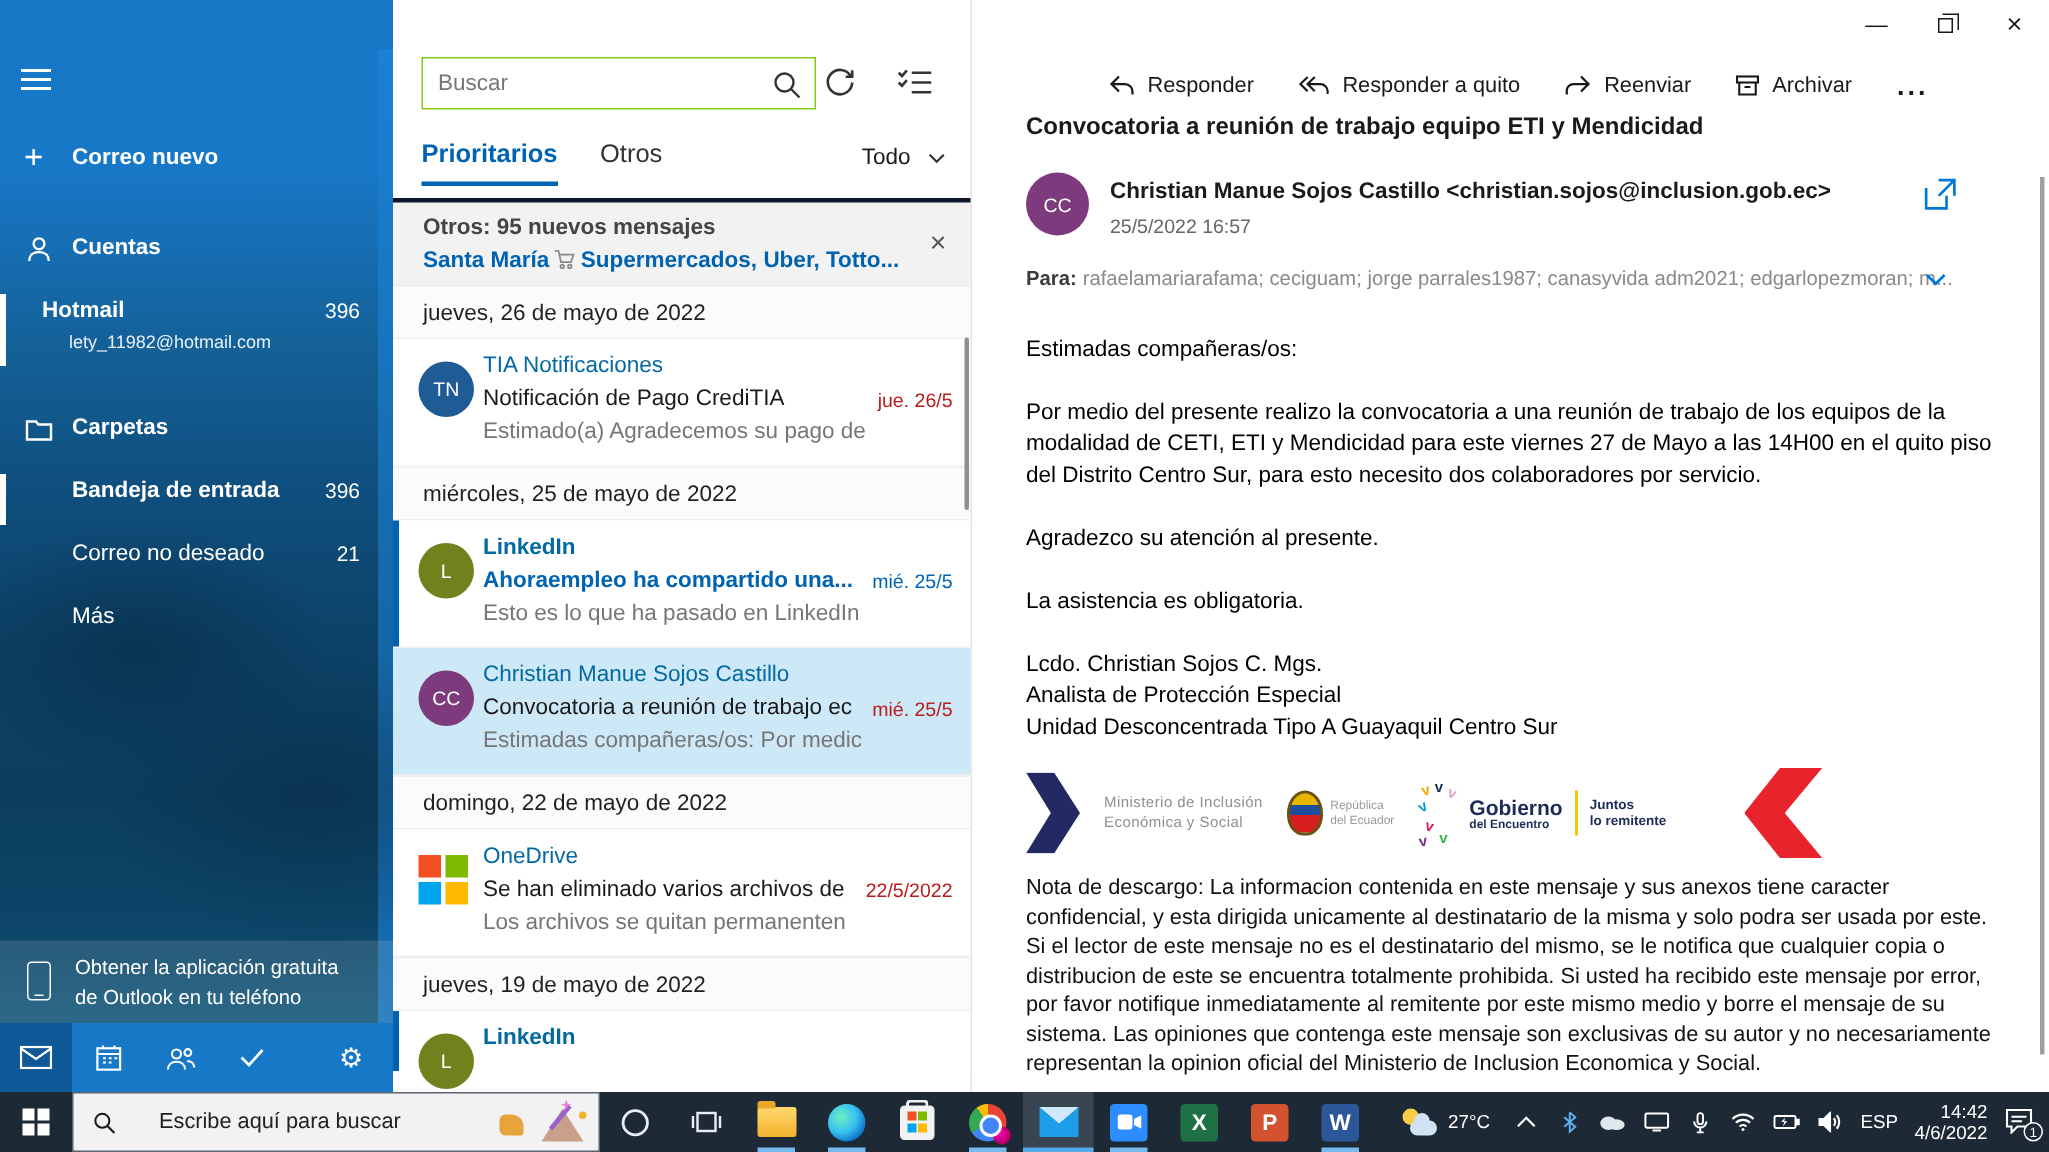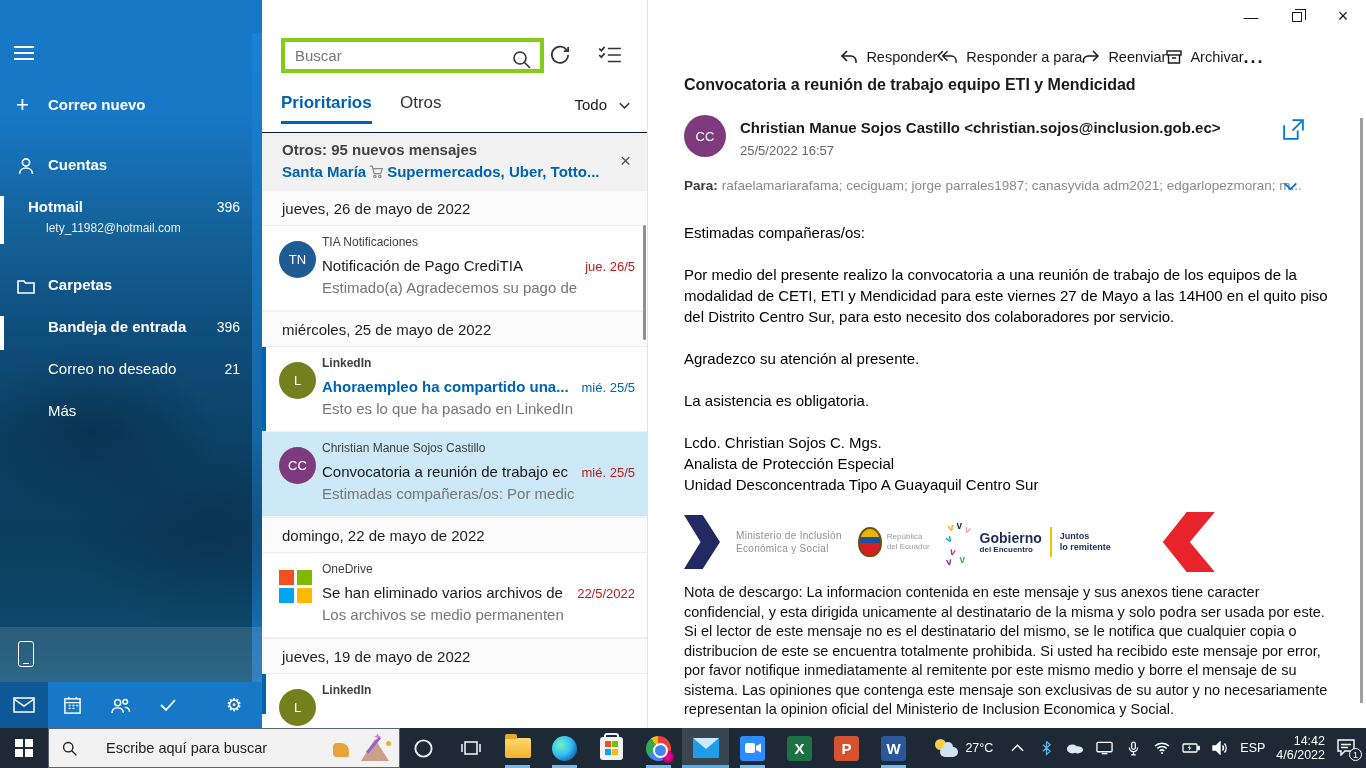--- a/index.html
+++ b/index.html
@@ -33,59 +33,59 @@
   .promo .tx { position:absolute; left:50px; top:8px; font-size:13.5px; line-height:20px; color:#fff; }
   .bottomnav { position:absolute; left:0; top:682px; width:100%; height:46px; background:#1878c8; z-index:3; display:flex; }
   .bottomnav .cell { width:48px; height:46px; display:flex; align-items:center; justify-content:center; color:#fff; }
   .bottomnav .cell.sel { background:rgba(0,30,60,.35); }
   .bottomnav .gearcell { margin-left:auto; margin-right:4px; }
   .glyph18 { font-size:18px; line-height:1; }
 
   
   .listpane { position:absolute; left:262px; top:0; width:386px; height:728px; background:#fff; border-right:1px solid #e3e3e3; }
   .searchrow { position:absolute; left:0; top:38px; width:100%; height:36px; }
-  .searchbox { position:absolute; left:19px; top:0; width:263px; height:35px; border:4px solid #84cc16; background:#fff; }
+  .searchbox { position:absolute; left:19px; top:0; width:263px; height:35px; border:1px solid #84cc16; background:#fff; }
   .searchbox input { position:absolute; left:0; top:0; width:100%; height:100%; border:none; outline:none; padding:0 36px 0 10px; font-size:15px; font-family:inherit; color:#333; background:transparent; }
   .searchbox input::placeholder { color:#767676; }
   .searchbox .mag { position:absolute; right:6px; top:6px; width:24px; height:24px; color:#333; }
   .iconbtn { position:absolute; top:4px; width:28px; height:28px; color:#333; }
   .tabsrow { position:absolute; left:0; top:90px; width:100%; height:40px; }
   .tab-f { position:absolute; left:19px; top:3px; font-size:17px; font-weight:700; color:#0063b1; padding-bottom:8px; border-bottom:3px solid #0063b1; }
   .tab-o { position:absolute; left:138px; top:3px; font-size:17px; color:#333; }
   .todo { position:absolute; right:40px; top:6px; font-size:15px; color:#1a1a1a; }
   .todo-ch { position:absolute; right:16px; top:8px; width:14px; height:14px; color:#333; }
-  .banner { position:absolute; left:0; top:132px; width:100%; height:58px; background:#f2f2f2; border-top:1px solid #0f172a; }
+  .banner { position:absolute; left:0; top:132px; width:100%; height:58px; background:#f2f2f2; border-top:3px solid #0f172a; }
   .banner .b1 { position:absolute; left:20px; top:8px; font-size:15px; font-weight:700; color:#444; }
   .banner .b2 { position:absolute; left:20px; top:30px; font-size:15px; font-weight:700; color:#0063b1; white-space:nowrap; }
   .banner .b2 svg { vertical-align:-2px; margin:0 3px; }
   .banner .bx { position:absolute; right:16px; top:18px; font-size:19px; color:#555; line-height:1; }
   .maillist { position:absolute; left:0; top:190px; width:100%; height:538px; overflow:hidden; }
   .dhead { height:36px; padding:9px 0 0 20px; font-size:15px; color:#1f1f1f; background:#fbfbfb; border-top:1px solid #eee; border-bottom:1px solid #eee; }
   .mrow { position:relative; height:85px; border-bottom:1px solid #f1f1f1; background:#fff; }
   .mrow.sel { background:#cde8f6; }
   .mrow.unread::before { content:''; position:absolute; left:0; top:0; bottom:0; width:4px; background:#0063b1; }
   .avat { position:absolute; left:17px; top:15px; width:37px; height:37px; border-radius:50%; color:#fff; font-size:13px; display:flex; align-items:center; justify-content:center; }
   .mswrap { position:absolute; left:17px; top:17px; width:34px; height:34px; display:grid; grid-template-columns:15px 15px; grid-template-rows:15px 15px; gap:3px; }
   .mswrap i { display:block; }
-  .l1 { position:absolute; left:60px; top:9px; font-size:12px; color:#404040; white-space:nowrap; }
+  .l1 { position:absolute; left:60px; top:9px; font-size:15px; color:#0369a1; white-space:nowrap; }
   .l2 { position:absolute; left:60px; top:31px; font-size:15px; color:#1a1a1a; white-space:nowrap; max-width:250px; overflow:hidden; }
   .l3 { position:absolute; left:60px; top:53px; font-size:15px; color:#767676; white-space:nowrap; max-width:280px; overflow:hidden; }
   .mdate { position:absolute; right:12px; top:33px; font-size:13px; color:#b91c1c; }
   .mrow.unread .l1 { font-weight:700; }
   .mrow.unread .l2 { color:#0063b1; font-weight:700; }
   .mrow.unread .mdate { color:#0063b1; }
   .list-scroll { position:absolute; right:1px; top:225px; width:3px; height:115px; background:#8f8f8f; border-radius:2px; }
 
   
   .readpane { position:absolute; left:649px; top:0; width:717px; height:728px; background:#fff; }
   .winctrl { position:absolute; top:0; right:0; height:32px; display:flex; z-index:5; }
   .winctrl .wc { width:46px; height:32px; display:flex; align-items:center; justify-content:center; color:#1a1a1a; font-size:15px; }
   .restore-glyph { position:relative; width:10px; height:10px; border:1px solid #1a1a1a; background:#fff; margin-top:2px; }
   .restore-glyph::before { content:''; position:absolute; left:2px; top:-4px; width:10px; height:10px; border:1px solid #1a1a1a; border-left:none; border-bottom:none; }
-  .rtoolbar { position:absolute; left:0; top:40px; width:100%; height:34px; display:flex; align-items:center; justify-content:center; padding-left:90px; }
+  .rtoolbar { position:absolute; left:0; top:40px; width:100%; height:34px; display:flex; align-items:center; padding-left:90px; gap:30px; }
   .titem { display:flex; align-items:center; gap:8px; font-size:14.5px; color:#191919; white-space:nowrap; }
   .titem svg { color:#191919; }
   .tmore { font-size:18px; font-weight:700; letter-spacing:2px; color:#191919; }
   .subject { position:absolute; left:35px; top:76px; font-size:16px; font-weight:700; color:#1a1a1a; }
   .sender-blk { position:absolute; left:35px; top:115px; width:640px; height:48px; }
   .sender-blk .sav { position:absolute; left:0; top:0; width:42px; height:42px; border-radius:50%; background:#7d3a7d; color:#fff; font-size:13px; display:flex; align-items:center; justify-content:center; }
   .sender-blk .snm { position:absolute; left:56px; top:4px; font-size:15px; font-weight:600; color:#1a1a1a; white-space:nowrap; }
   .sender-blk .sdt { position:absolute; left:56px; top:28px; font-size:13px; color:#666; }
   .popout { position:absolute; right:60px; top:118px; width:24px; height:24px; color:#0078d7; }
   .pararow { position:absolute; left:35px; top:178px; width:625px; font-size:13.5px; color:#8a8a8a; white-space:nowrap; overflow:hidden; }
@@ -210,20 +210,24 @@
     <div class="side-sub" style="top:360px;height:30px;">
       <span class="nm" style="left:48px;font-weight:400;">Correo no deseado</span>
       <span class="ct">21</span>
     </div>
     <div class="side-sub" style="top:402px;height:30px;">
       <span class="nm" style="left:48px;font-weight:400;">Más</span>
     </div>
 
     <div class="promo">
       <span class="ph"></span>
+      <div class="tx">
+        <div>Obtener la aplicación gratuita</div>
+        <div>de Outlook en tu teléfono</div>
+      </div>
     </div>
 
     <div class="bottomnav">
       <div class="cell sel">
         <svg viewBox="0 0 22 16" width="22" height="16" fill="none" stroke="#fff" stroke-width="1.5">
             <rect x="1" y="1" width="20" height="14"></rect>
             <path d="M1 2 l10 7 10-7"></path>
           </svg>
       </div>
       <div class="cell">
@@ -332,21 +336,21 @@
 
       <div class="mrow">
         <span class="mswrap">
           <i style="background:#f25022;"></i>
             <i style="background:#7fba00;"></i>
             <i style="background:#00a4ef;"></i>
             <i style="background:#ffb900;"></i>
         </span>
         <span class="l1">OneDrive</span>
         <span class="l2">Se han eliminado varios archivos de</span>
-        <span class="l3">Los archivos se medio permanenten</span>
+        <span class="l3">Los archivos se quitan permanenten</span>
         <span class="mdate">22/5/2022</span>
       </div>
 
       <div class="dhead">jueves, 19 de mayo de 2022</div>
 
       <div class="mrow unread" style="height:40px;border-bottom:none;">
         <span class="avat" style="background:#72801e;">L</span>
         <span class="l1">LinkedIn</span>
       </div>
     </div>
@@ -369,21 +373,21 @@
             <path d="M2 7 h9 a5 5 0 0 1 5 5 v2"></path>
           </svg>
         <span>Responder</span>
       </span>
       <span class="titem">
         <svg viewBox="0 0 22 16" width="21" height="16" fill="none" stroke="#191919" stroke-width="1.5">
             <path d="M6 2 L1 7 l5 5"></path>
             <path d="M11 2 L6 7 l5 5"></path>
             <path d="M6 7 h9 a5 5 0 0 1 5 5 v2"></path>
           </svg>
-        <span>Responder a para</span>
+        <span>Responder a quito</span>
       </span>
       <span class="titem">
         <svg viewBox="0 0 18 14" width="18" height="14" fill="none" stroke="#191919" stroke-width="1.5">
             <path d="M11 1 l5 5 -5 5"></path>
             <path d="M16 6 H6 a4.5 4.5 0 0 0 -4.5 4.5 V13"></path>
           </svg>
         <span>Reenviar</span>
       </span>
       <span class="titem">
         <svg viewBox="0 0 16 16" width="16" height="16" fill="none" stroke="#191919" stroke-width="1.4">

